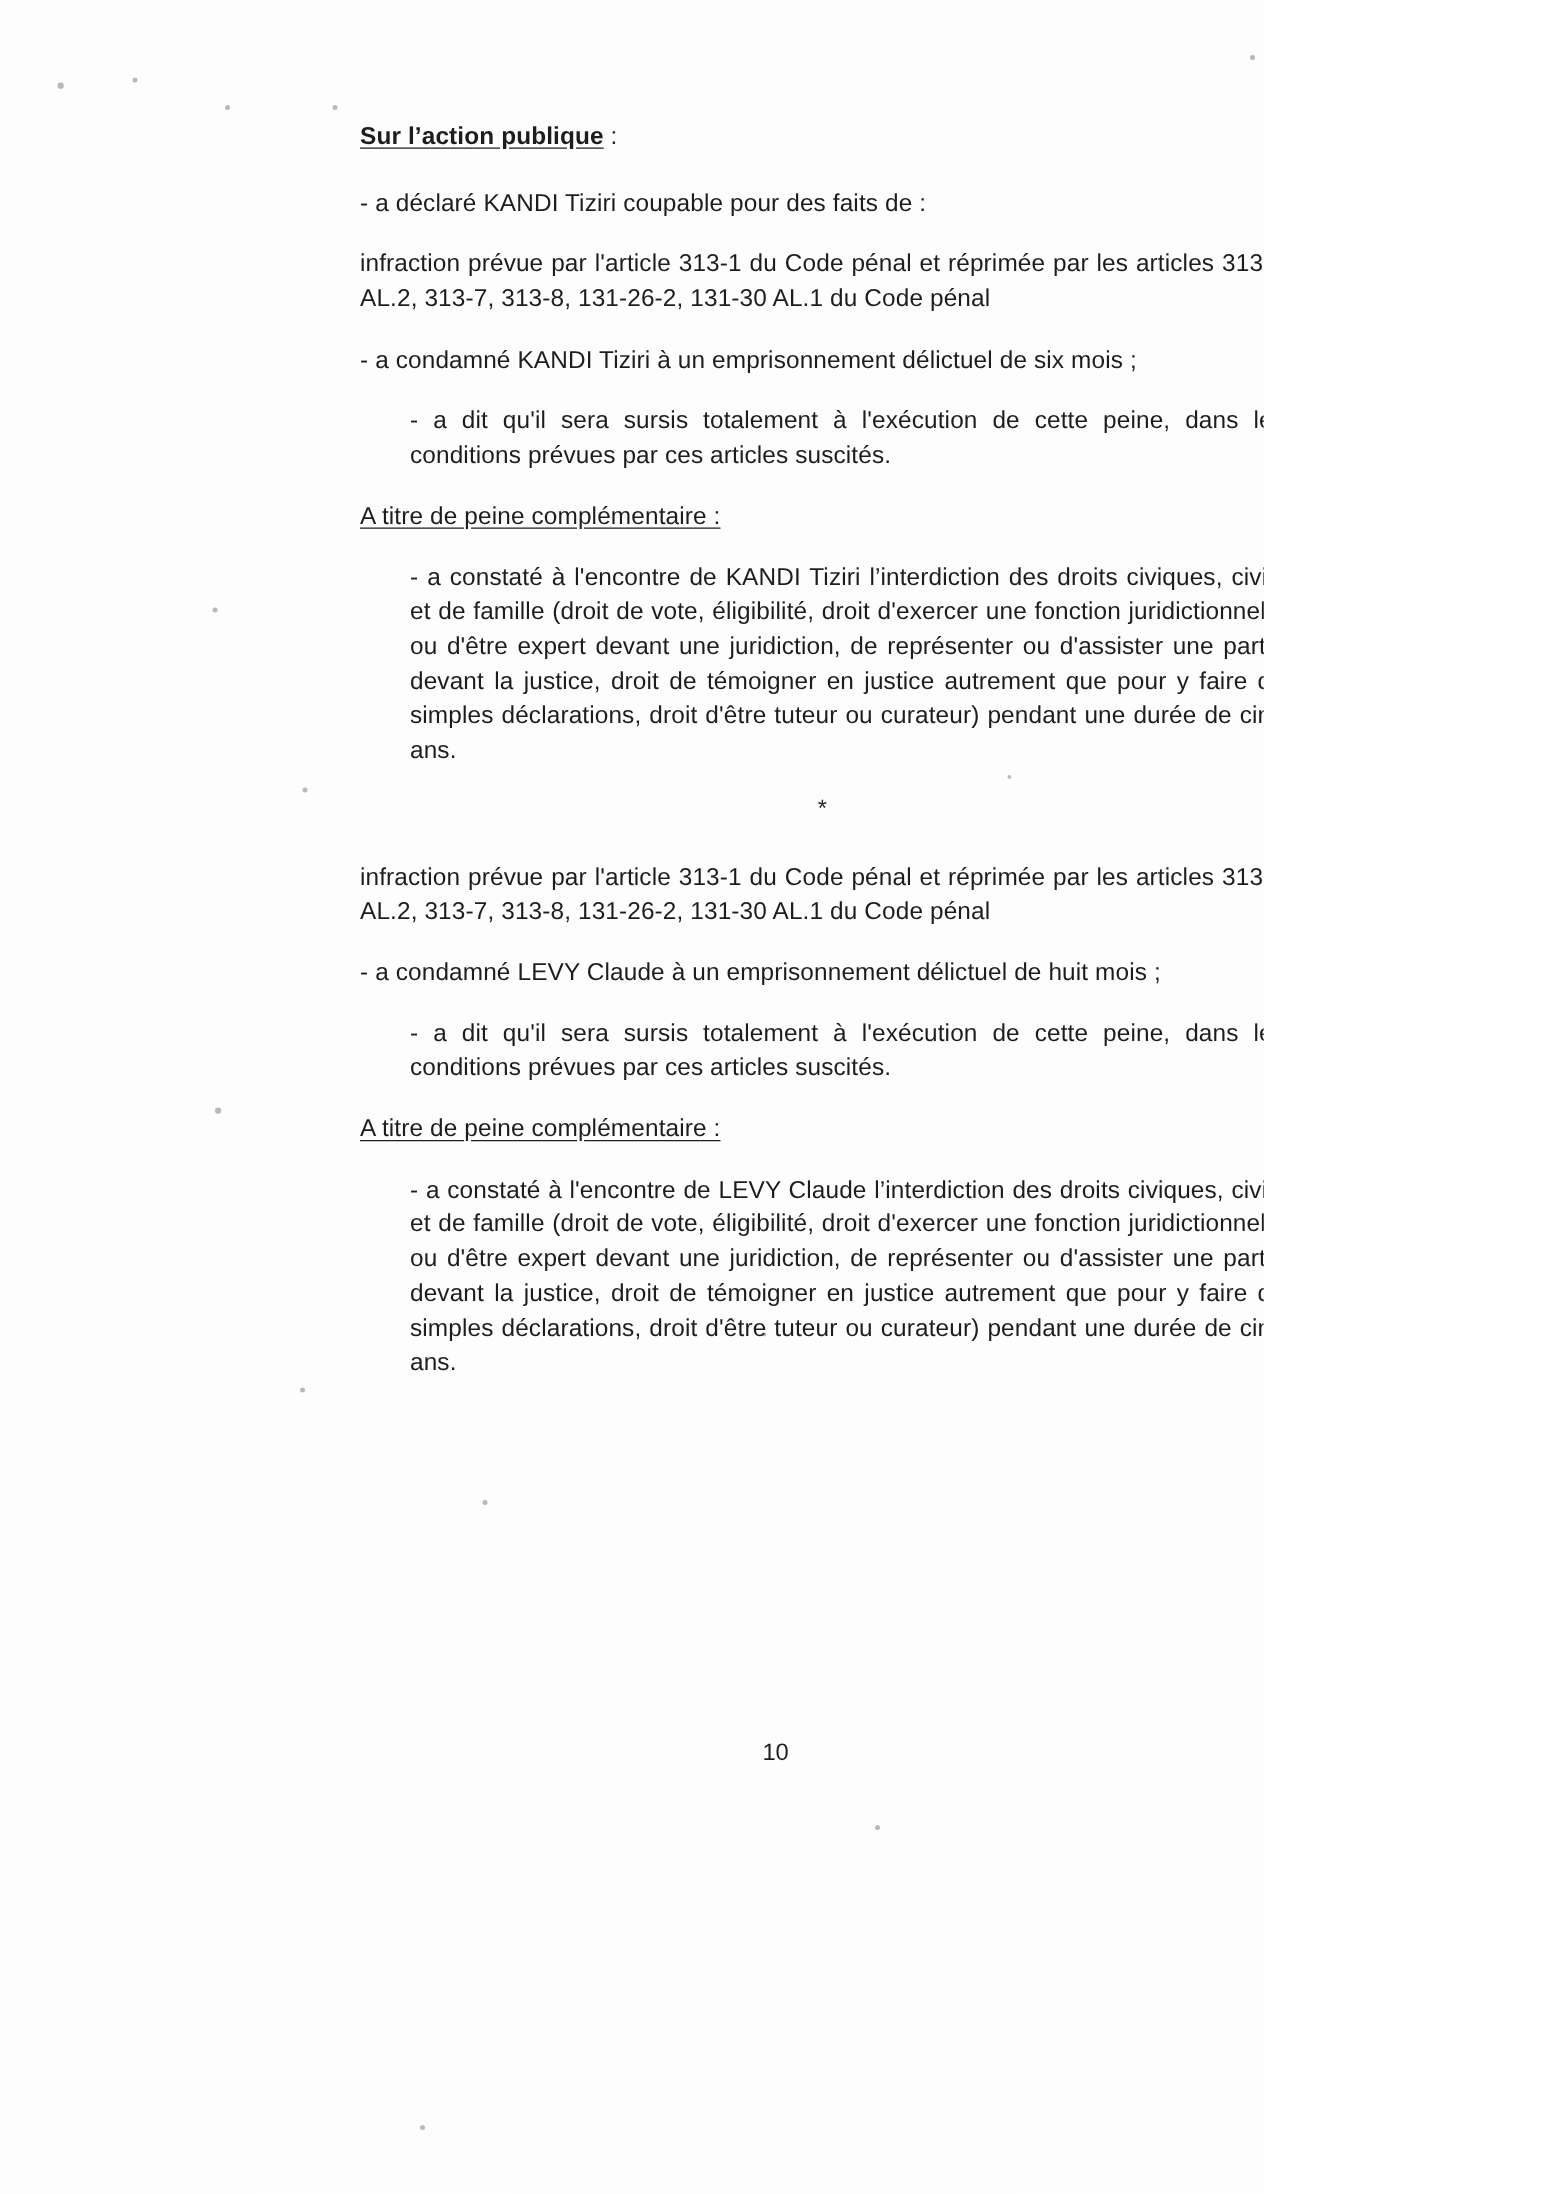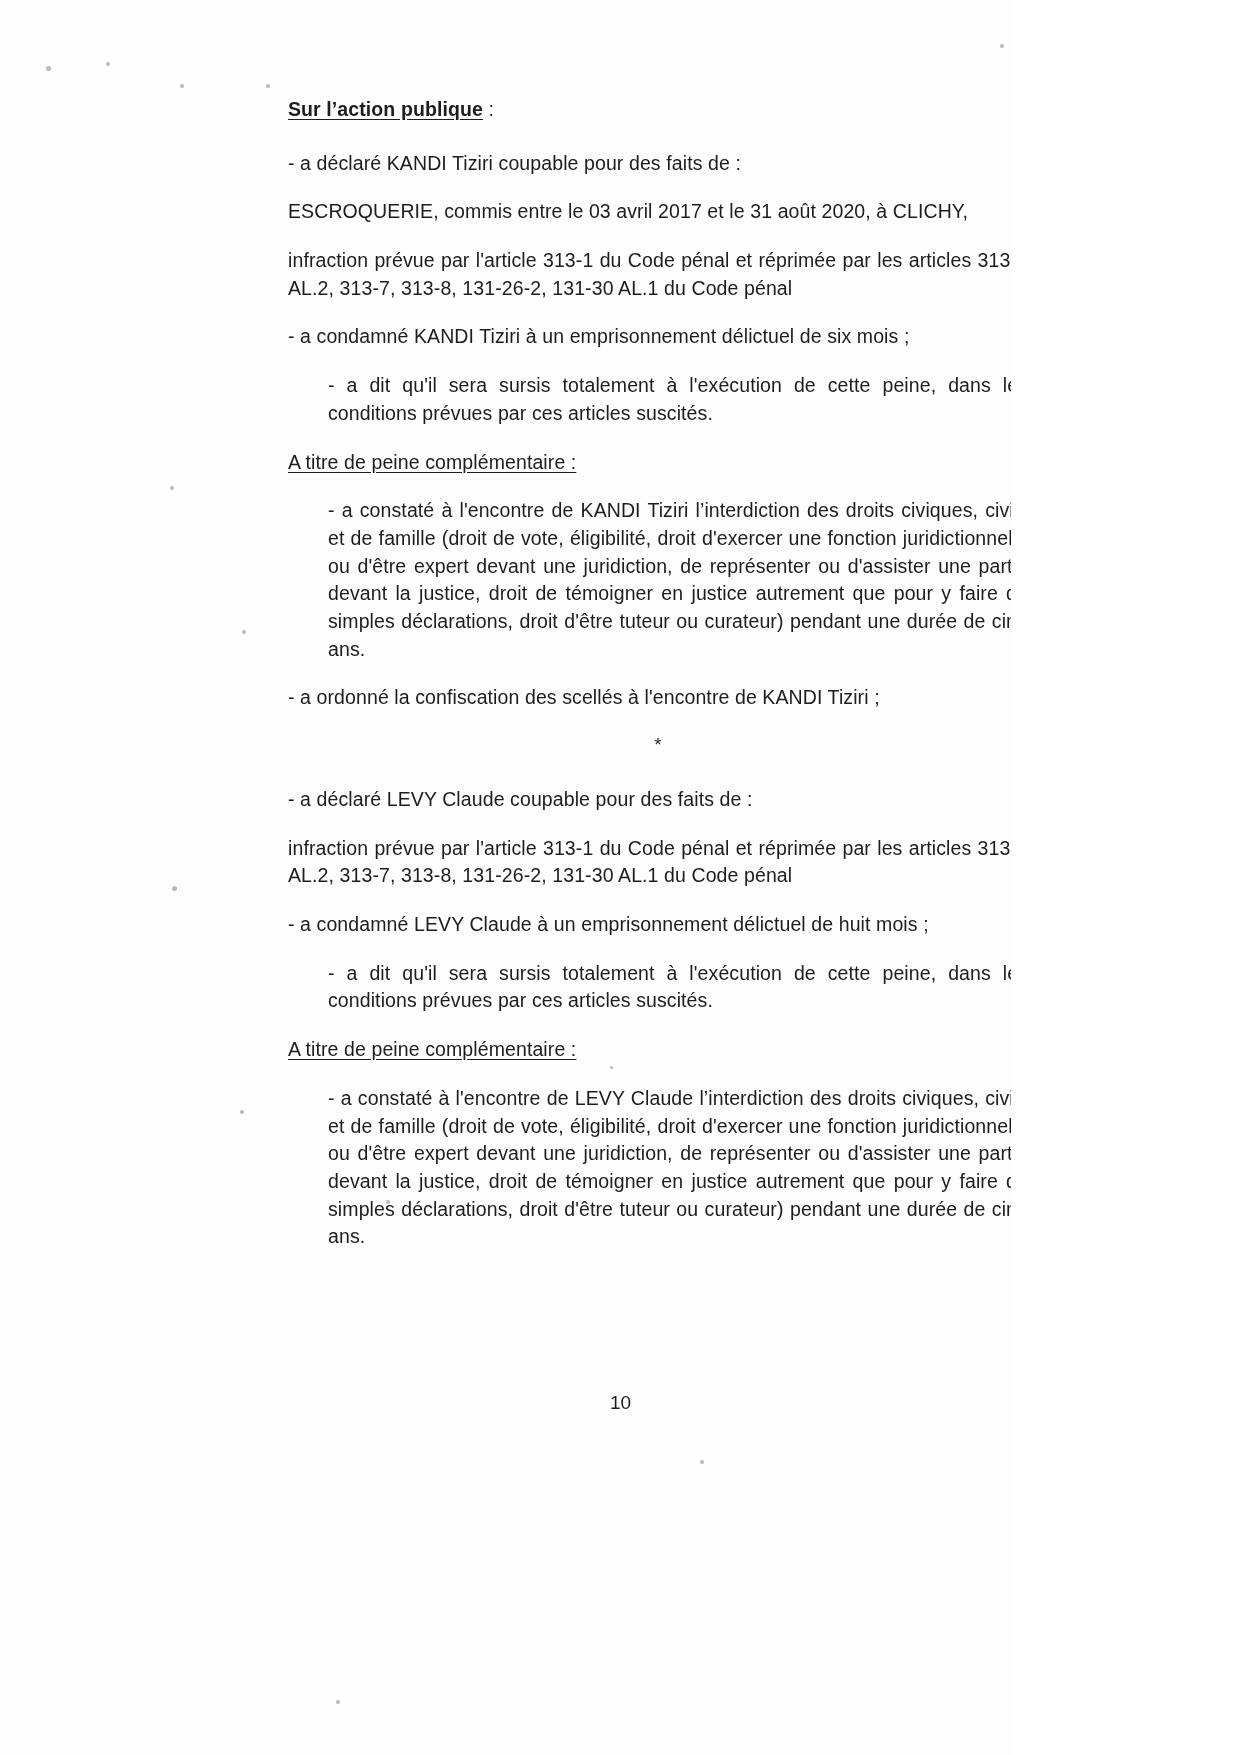--- a/index.html
+++ b/index.html
@@ -105,38 +105,35 @@
     <span class="speck" style="left:610px; top:1066px;width:3px; height:3px;"></span>
   </div>
 
   <div class="content">
 
     <p class="heading-line"><span class="heading">Sur l’action publique</span><span> :</span></p>
 
 
     <p><span>- a déclaré </span><span class="b">KANDI Tiziri coupable</span><span> pour des faits de :</span></p>
 
-    <p><span class="b">ESCROQUERIE</span><span>, commis entre le 03 avril 2017 et le 31 août 2020, à CLICHY,</span></p>
 
     <p class="justify"><span>infraction prévue par l'article 313-1 du Code pénal et réprimée par les articles 313-1 AL.2, 313-7, 313-8, 131-26-2, 131-30 AL.1 du Code pénal</span></p>
 
     <p><span>- a condamné </span><span class="b">KANDI Tiziri</span><span> à un emprisonnement délictuel de six mois ;</span></p>
 
     <p class="block-just"><span>- a dit qu'il sera sursis totalement à l'exécution de cette peine, dans les conditions prévues par ces articles suscités.</span></p>
 
 
     <p><span class="sub-underline">A titre de peine complémentaire :</span></p>
 
     <p class="block-just"><span>- a constaté à l'encontre de </span><span class="b">KANDI Tiziri</span><span> l’interdiction des droits civiques, civils et de famille (droit de vote, éligibilité, droit d'exercer une fonction juridictionnelle ou d'être expert devant une juridiction, de représenter ou d'assister une partie devant la justice, droit de témoigner en justice autrement que pour y faire de simples déclarations, droit d'être tuteur ou curateur) pendant une durée de cinq ans.</span></p>
 
-    <p><span>- a ordonné la confiscation des scellés à l'encontre de </span><span class="b">KANDI Tiziri</span><span> ;</span></p>
 
     <div class="sep">*</div>
 
-    <p><span>- a déclaré </span><span class="b">LEVY Claude coupable</span><span> pour des faits de :</span></p>
 
 
     <p class="justify"><span>infraction prévue par l'article 313-1 du Code pénal et réprimée par les articles 313-1 AL.2, 313-7, 313-8, 131-26-2, 131-30 AL.1 du Code pénal</span></p>
 
     <p><span>- a condamné </span><span class="b">LEVY Claude</span><span> à un emprisonnement délictuel de huit mois ;</span></p>
 
     <p class="block-just"><span>- a dit qu'il sera sursis totalement à l'exécution de cette peine, dans les conditions prévues par ces articles suscités.</span></p>
 
     <p><span class="sub-underline">A titre de peine complémentaire :</span></p>
 

